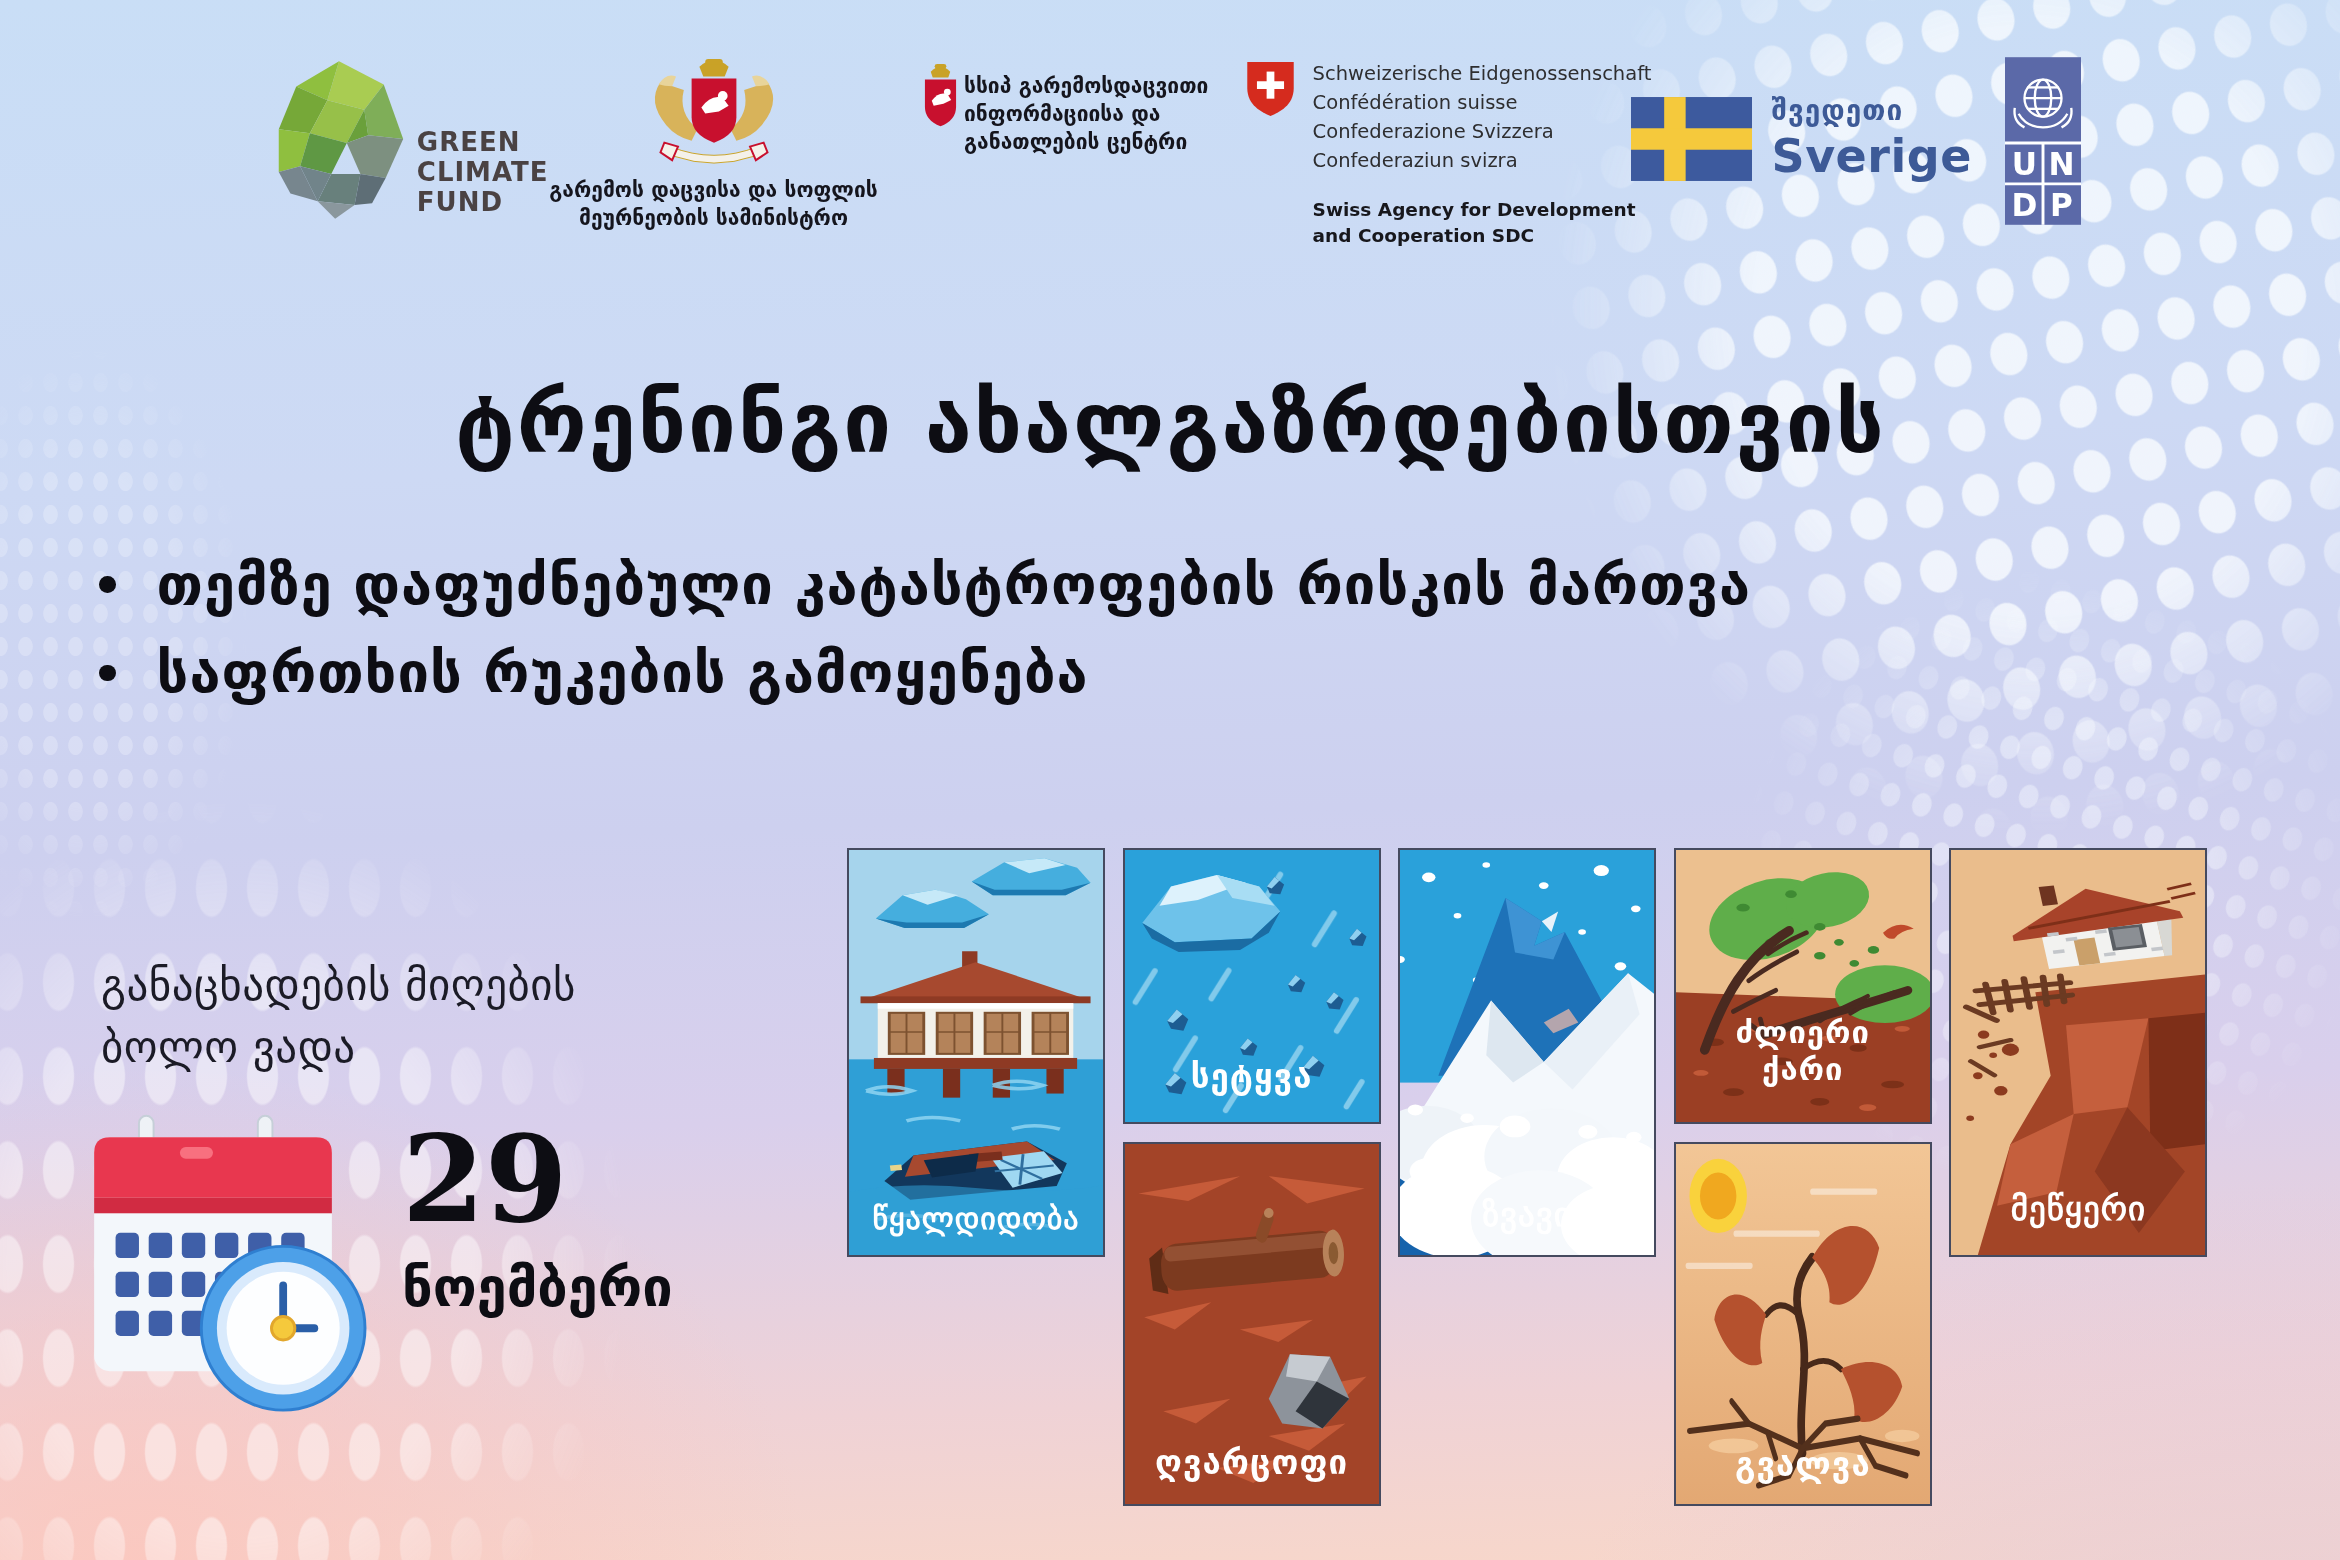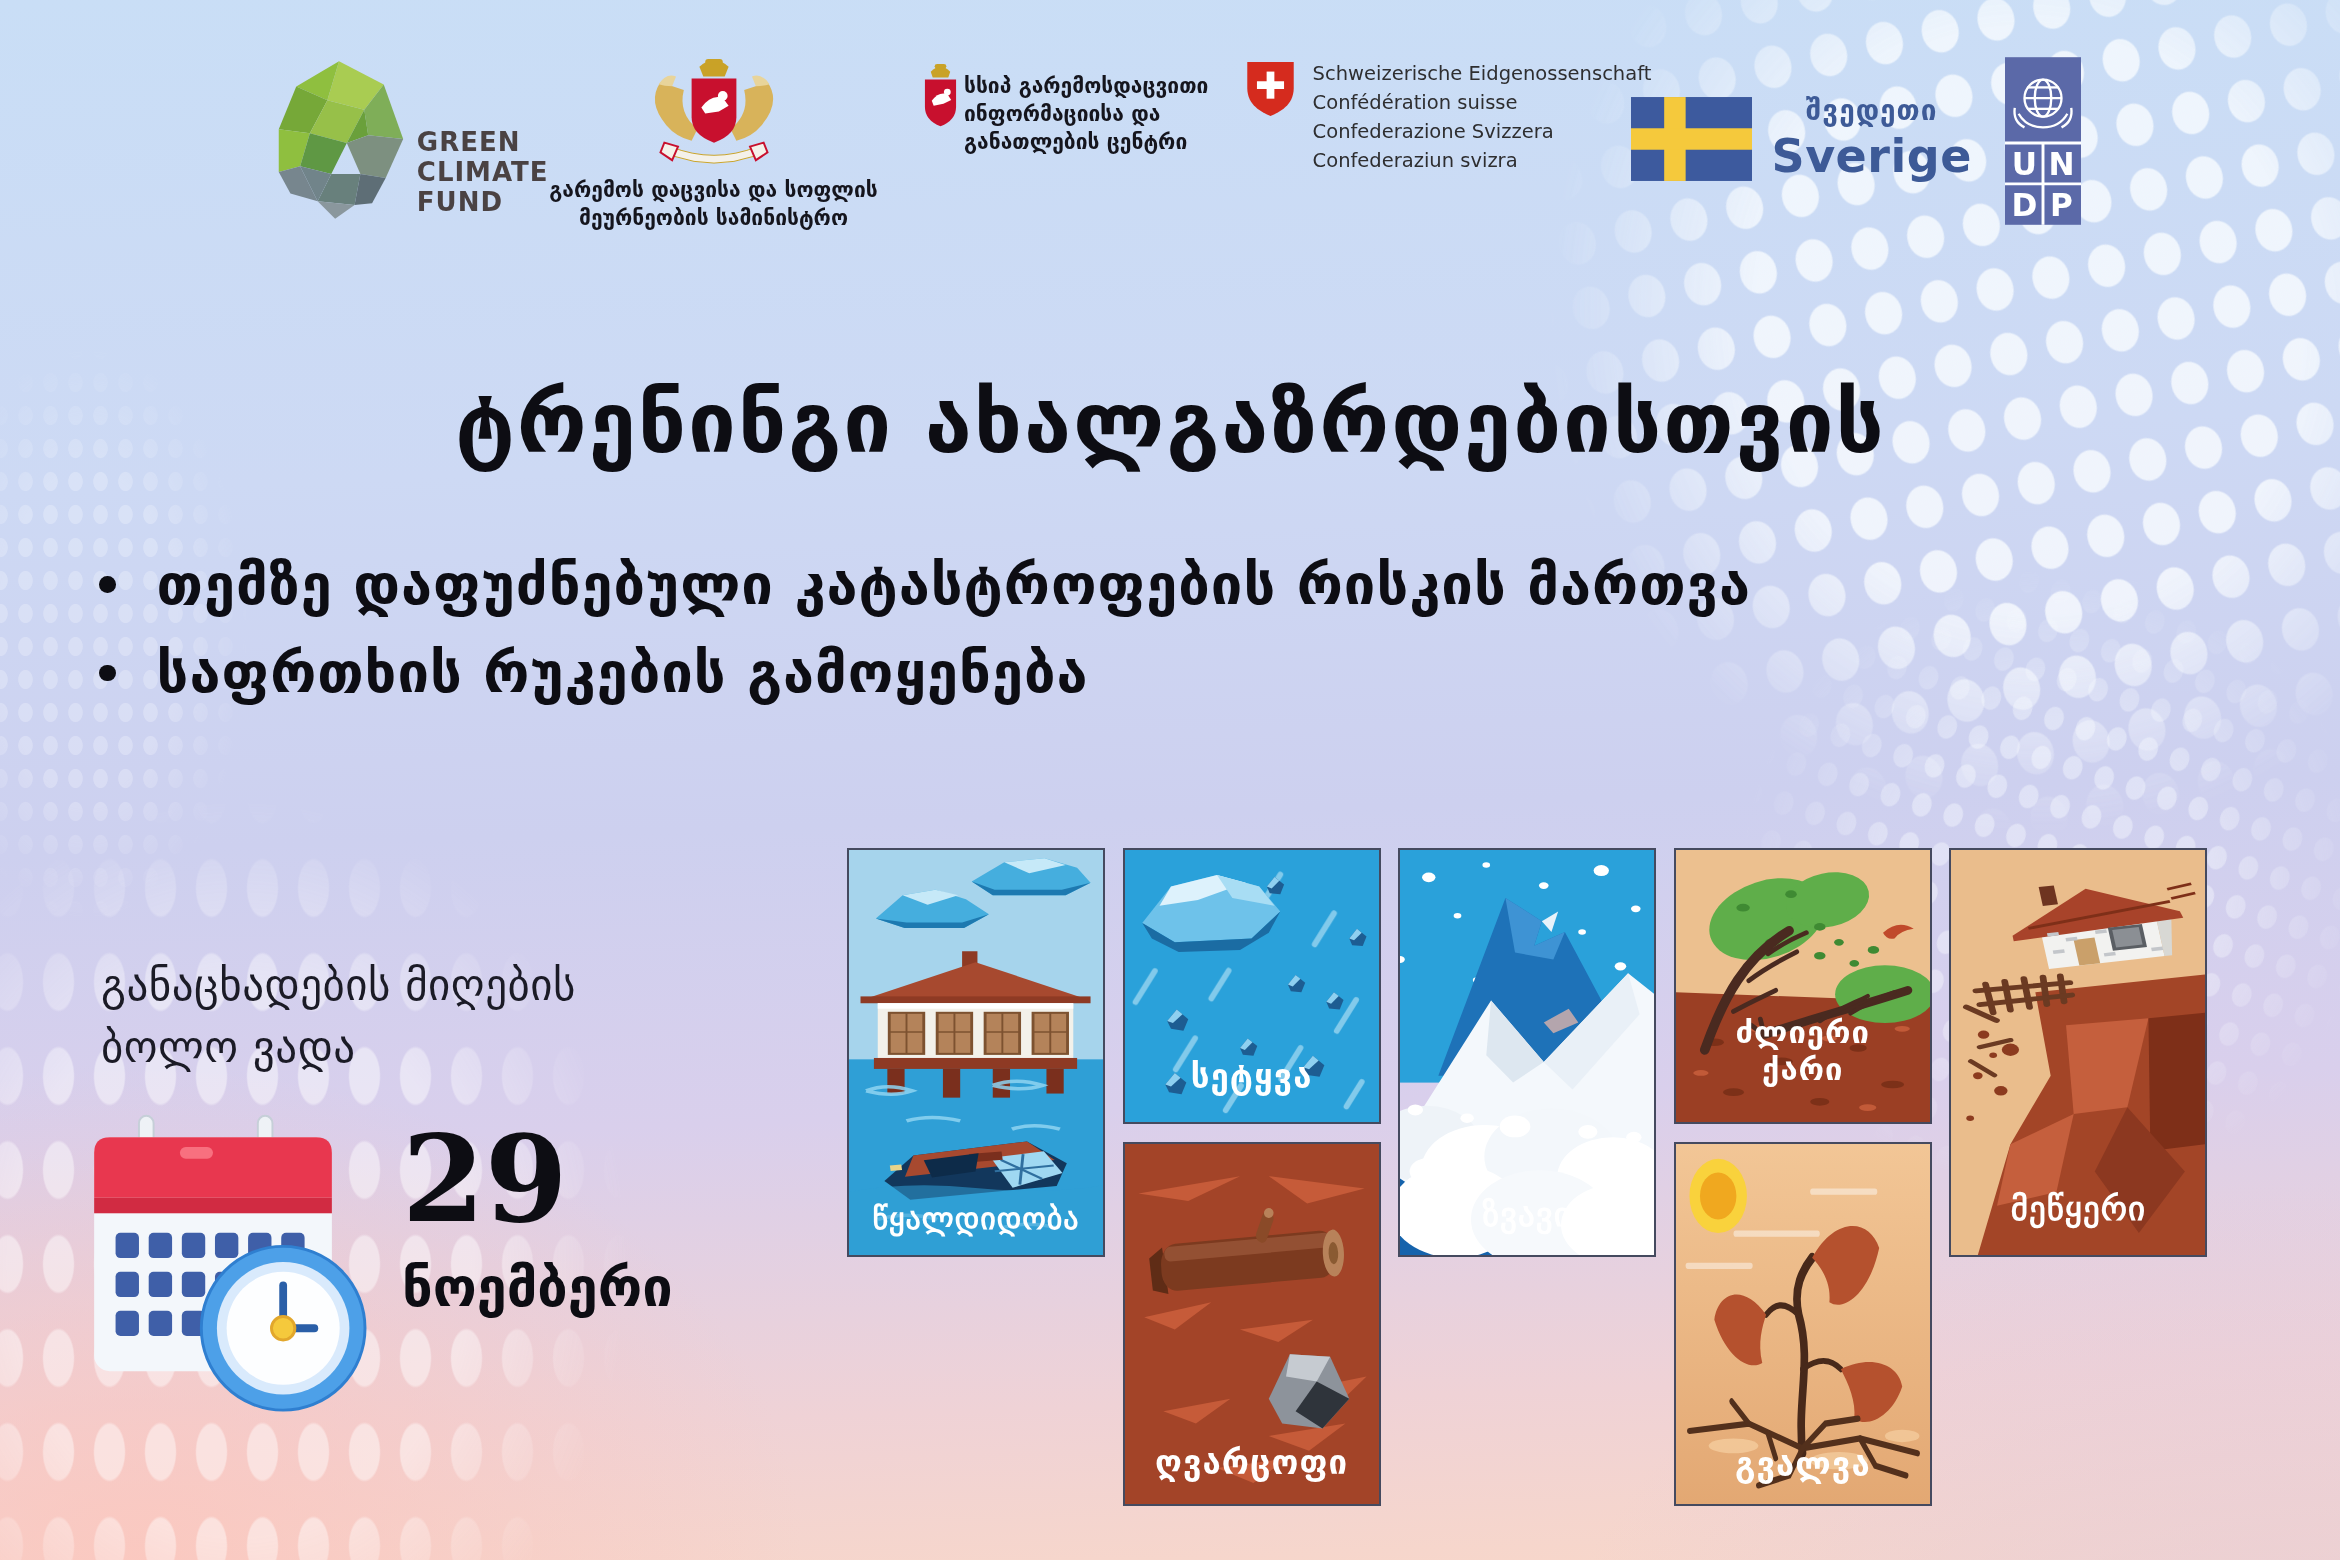--- a/index.html
+++ b/index.html
@@ -42,21 +42,21 @@
   .ministry{left:542px;top:53px;width:343px;flex-direction:column;align-items:center;text-align:center;}
   .ka-small{font-size:21px;font-weight:bold;color:#15151d;line-height:28px;}
   .ministry .ka-small{margin-top:5.9px;}
   .eiec{left:917px;top:60px;flex-direction:row;align-items:flex-start;}
   .eiec .ka-small{margin-top:11.7px;text-align:left;}
   .swiss{left:1244px;top:59px;}
   .swiss-text{margin-left:15.6px;}
   .swiss-line{font-size:19.5px;color:#2e2e30;line-height:29px;}
   .swiss-agency{margin-top:21.5px;font-size:18.5px;font-weight:bold;color:#17171c;line-height:26px;}
   .sweden{left:1631px;top:94px;align-items:center;}
-  .sweden-text{margin-left:19.5px;color:#3d5a97;text-align:center;}
+  .sweden-text{margin-left:19.5px;color:#3d5a97;}
   .sweden-ka{font-size:28px;font-weight:600;letter-spacing:1px;}
   .sweden-latin{font-size:46px;font-weight:bold;margin-top:2px;letter-spacing:0.5px;}
   .undp{left:2005px;top:57px;}
 
   
   .title{position:absolute;left:0;top:373px;width:100%;text-align:center;
     font-size:85px;font-weight:bold;letter-spacing:2px;color:#0d0d13;}
   .bullets{position:absolute;left:99px;top:552px;margin:0;padding:0;list-style:none;}
   .bullets li{display:flex;align-items:center;margin-bottom:23.4px;
     font-size:56px;font-weight:bold;color:#0d0d13;letter-spacing:1px;}
@@ -155,20 +155,24 @@
     <svg width="53" height="60" viewBox="0 0 54 62">
       <path d="M3,3 h48 v27 c0,18 -15,25 -24,29 c-9,-4 -24,-11 -24,-29 z" fill="var(--c-swiss-red,#d52b1e)"></path>
       <rect x="23" y="13" width="8" height="28" fill="#ffffff"></rect>
       <rect x="13" y="23" width="28" height="8" fill="#ffffff"></rect>
     </svg>
     <div class="swiss-text">
       <div class="swiss-line">Schweizerische Eidgenossenschaft</div>
       <div class="swiss-line">Confédération suisse</div>
       <div class="swiss-line">Confederazione Svizzera</div>
       <div class="swiss-line">Confederaziun svizra</div>
+      <div class="swiss-agency">
+        <div>Swiss Agency for Development</div>
+        <div>and Cooperation SDC</div>
+      </div>
     </div>
   </div>
 
   <div class="logo sweden">
     <svg width="121" height="84" viewBox="0 0 124 86">
       <rect x="0" y="0" width="124" height="86" fill="var(--c-sweden-blue,#3d5a9e)"></rect>
       <rect x="34" y="0" width="22" height="86" fill="var(--c-sweden-yellow,#f5c93c)"></rect>
       <rect x="0" y="32" width="124" height="22" fill="var(--c-sweden-yellow,#f5c93c)"></rect>
     </svg>
     <div class="sweden-text">

